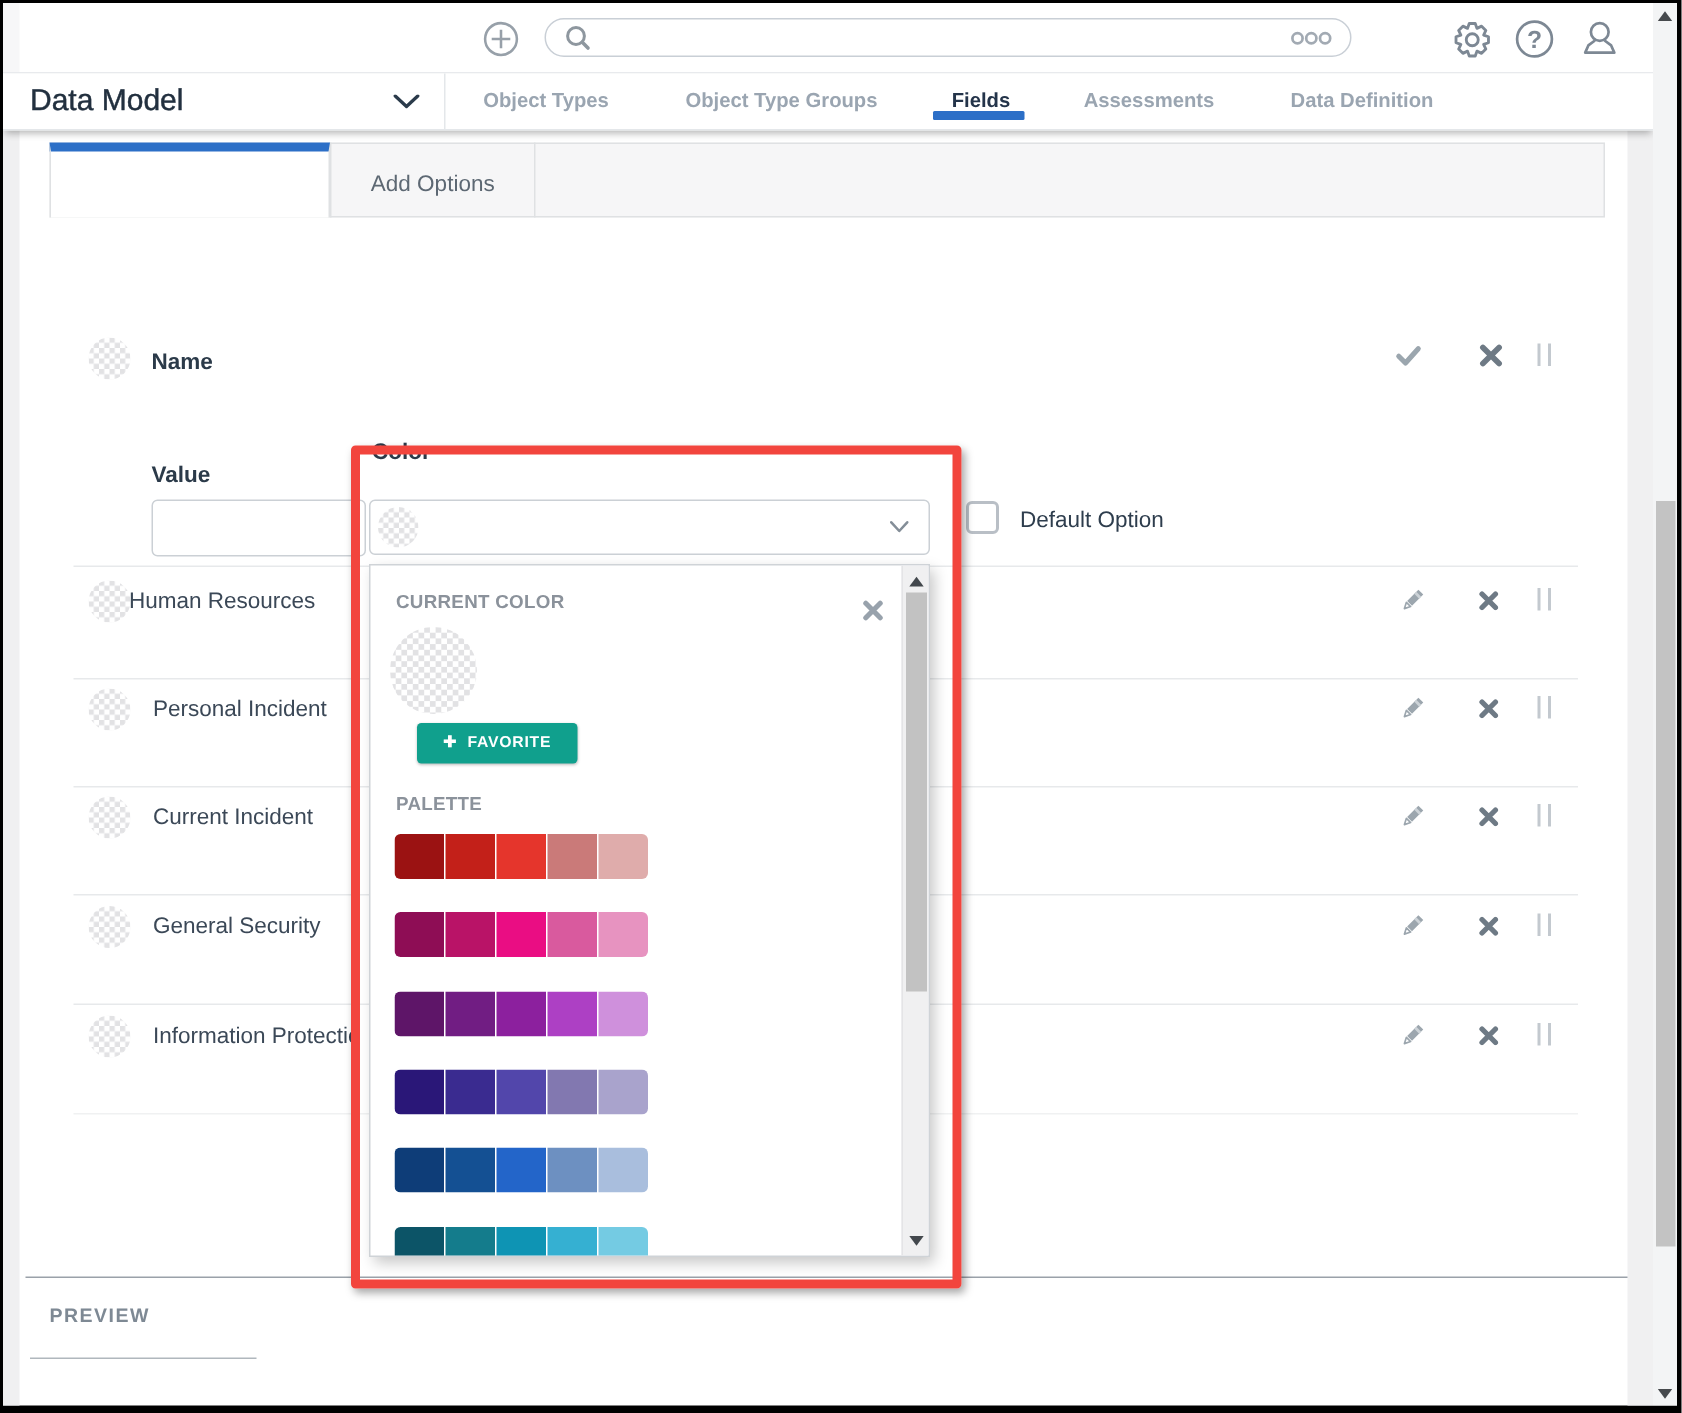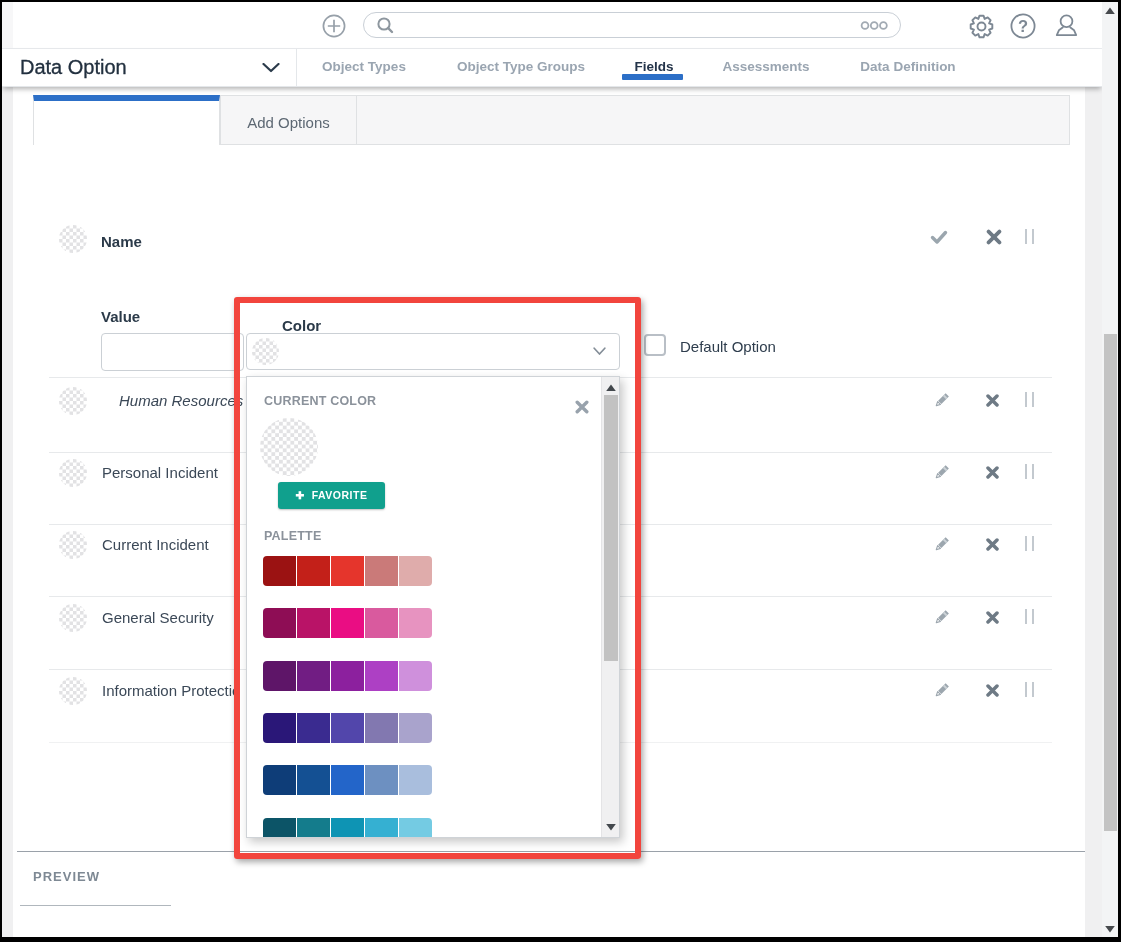--- a/index.html
+++ b/index.html
@@ -62,21 +62,21 @@
     <text x="13" y="19" font-size="16.5" font-weight="bold" fill="#7d8894" text-anchor="middle" font-family="Liberation Sans">?</text>
   </svg>
 
   <svg class="abs" style="left:1051px;top:10px;" width="27" height="27" viewBox="-13.5 -13.5 27 27">
     <circle cx="0" cy="-4.2" r="5.9" fill="none" stroke="#7d8894" stroke-width="1.8"></circle>
     <path d="M-3.2 1.5 L-7.6 4.8 L-9.7 9.6 L9.7 9.6 L7.6 4.8 L3.2 1.5" fill="none" stroke="#7d8894" stroke-width="1.8" stroke-linejoin="round"></path>
   </svg>
 </div>
 
 <div class="abs" id="nav" style="left:0;top:47px;width:1100px;height:37px;background:#fff;border-bottom:1px solid #e4e7ea;box-shadow:0 3px 5px -1px rgba(0,0,0,0.3);">
-  <div class="abs" style="left:18px;top:0;height:37px;line-height:37px;font-size:20px;font-weight:500;color:#22303f;-webkit-text-stroke:0.3px #22303f;">Data Option</div>
+  <div class="abs" style="left:18px;top:0;height:37px;line-height:37px;font-size:20px;font-weight:500;color:#22303f;-webkit-text-stroke:0.3px #22303f;">Data Model</div>
   <svg class="abs" style="left:260px;top:14px;" width="18" height="10" viewBox="0 0 18 10">
     <path d="M1.5 1 L9 8 L16.5 1" fill="none" stroke="#2b3b4b" stroke-width="2.2" stroke-linecap="round" stroke-linejoin="round"></path>
   </svg>
   <div class="abs" style="left:294px;top:0;width:1px;height:37px;background:#e4e7ea;"></div>
   <div class="abs navitem" style="left:362px;top:0;transform:translateX(-50%);height:37px;line-height:36px;font-size:13.5px;font-weight:bold;color:#9aa5b1;">Object Types</div>
   <div class="abs navitem" style="left:519px;top:0;transform:translateX(-50%);height:37px;line-height:36px;font-size:13.5px;font-weight:bold;color:#9aa5b1;">Object Type Groups</div>
   <div class="abs navitem" style="left:652px;top:0;transform:translateX(-50%);height:37px;line-height:36px;font-size:13.5px;font-weight:bold;color:#24344a;">Fields</div>
   <div class="abs navitem" style="left:764px;top:0;transform:translateX(-50%);height:37px;line-height:36px;font-size:13.5px;font-weight:bold;color:#9aa5b1;">Assessments</div>
   <div class="abs navitem" style="left:906px;top:0;transform:translateX(-50%);height:37px;line-height:36px;font-size:13.5px;font-weight:bold;color:#9aa5b1;text-align:right;">Data Definition</div>
   <div class="abs" style="left:620px;top:25px;width:61px;height:6px;background:#2c6fc7;border-radius:1px;"></div>
@@ -107,21 +107,21 @@
 
 <div class="sep" style="left:47px;top:375px;width:1003px;"></div>
 <div class="sep" style="left:47px;top:450px;width:1003px;"></div>
 <div class="sep" style="left:47px;top:522px;width:1003px;"></div>
 <div class="sep" style="left:47px;top:594px;width:1003px;"></div>
 <div class="sep" style="left:47px;top:667px;width:1003px;"></div>
 <div class="sep" style="left:47px;top:740px;width:1003px;background:#f0f1f2;"></div>
 <svg class="abs" style="left:57px;top:385px;" width="28" height="28">
       <circle cx="14" cy="14" r="14" fill="url(#chk)"></circle>
     </svg>
-<div class="abs rowlbl" style="left:117px;top:390px;font-style:italic;">Human Resources</div>
+<div class="abs rowlbl" style="left:84px;top:390px;">Human Resources</div>
 <svg class="abs" style="left:931px;top:390.0px;" width="17" height="17" viewBox="0 0 17 17">
   <g transform="rotate(45 8.5 8.5)">
         <rect x="6.2" y="0.4" width="4.6" height="10.6" fill="#9ca6ae"></rect>
         <rect x="6.2" y="2.4" width="4.6" height="1.9" fill="#ccd2d7"></rect>
         <path d="M6.5 12 L8.5 15.9 L10.5 12 Z" fill="#ffffff" stroke="#9ca6ae" stroke-width="1.1" stroke-linejoin="round"></path>
       </g>
 </svg>
 <svg class="abs" style="left:984px;top:391.5px;" width="13" height="13" viewBox="0 0 13 13">
   <path d="M2 2 L11 11 M11 2 L2 11" stroke="#6e7a85" stroke-width="3.5" stroke-linecap="round"></path>
 </svg>
@@ -189,21 +189,21 @@
 <svg class="abs" style="left:984px;top:682px;" width="13" height="13" viewBox="0 0 13 13">
   <path d="M2 2 L11 11 M11 2 L2 11" stroke="#6e7a85" stroke-width="3.5" stroke-linecap="round"></path>
 </svg>
 <div class="abs" style="left:1023px;top:680px;width:2px;height:15px;background:#c3c9cf;"></div>
 <div class="abs" style="left:1030px;top:680px;width:2px;height:15px;background:#c3c9cf;"></div>
 
 <div class="abs" style="left:15px;top:849px;width:1068px;height:1px;background:#9aa1a9;"></div>
 <div class="abs" style="left:31px;top:867px;font-size:13px;font-weight:600;letter-spacing:1px;color:#7e8994;">PREVIEW</div>
 <div class="abs" style="left:18px;top:903px;width:151px;height:1px;background:#b0b7bd;"></div>
 
-<div class="abs lbl" style="left:246px;top:315px;z-index:21;margin-left:34px;">Color</div>
+<div class="abs lbl" style="left:246px;top:291px;z-index:21;">Color</div>
 
 <div class="abs" style="left:244px;top:331px;width:374px;height:37px;border:1.5px solid #cbd0d5;border-radius:4px;box-sizing:border-box;background:#fff;z-index:20;"></div>
 <svg class="abs" style="left:250px;top:336px;z-index:21;" width="27" height="27">
       <circle cx="13.5" cy="13.5" r="13.5" fill="url(#chk)"></circle>
     </svg>
 <svg class="abs" style="left:591px;top:345px;z-index:21;" width="13" height="9" viewBox="0 0 13 9">
   <path d="M1.2 1.2 L6.5 7 L11.8 1.2" fill="none" stroke="#848e98" stroke-width="1.7" stroke-linecap="round" stroke-linejoin="round"></path>
 </svg>
 
 <div class="abs" style="left:244px;top:374px;width:374px;height:462px;background:#fff;border:1px solid #cfd3d7;box-sizing:border-box;box-shadow:3px 4px 9px rgba(0,0,0,0.22);z-index:20;overflow:hidden;">

